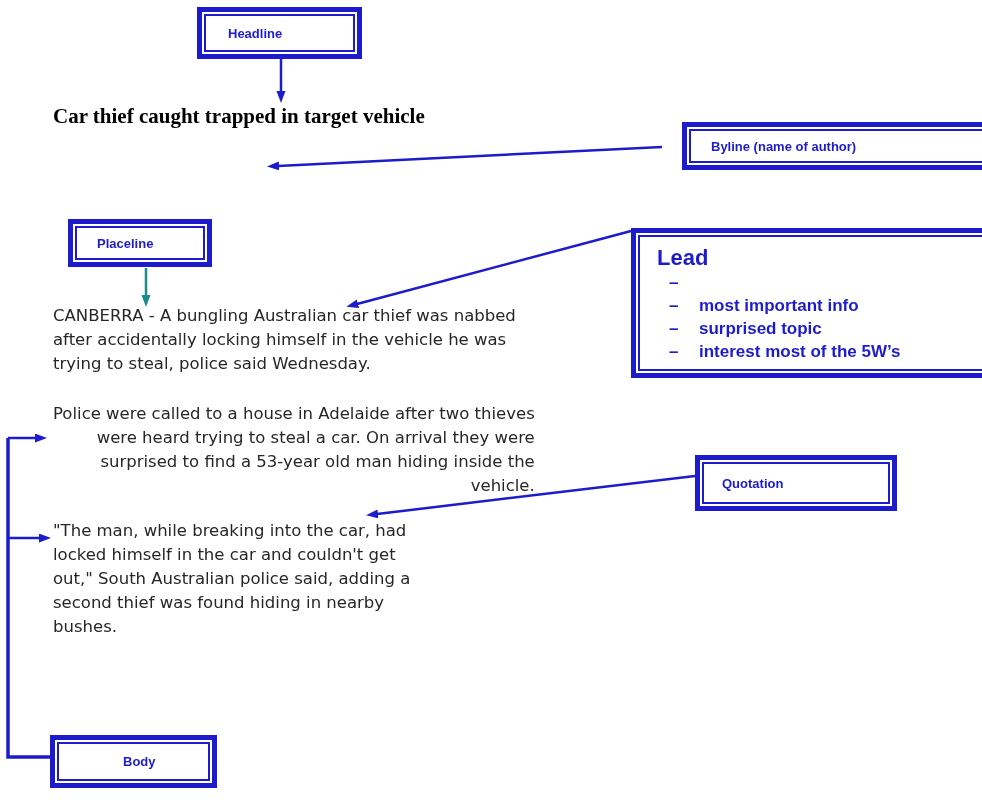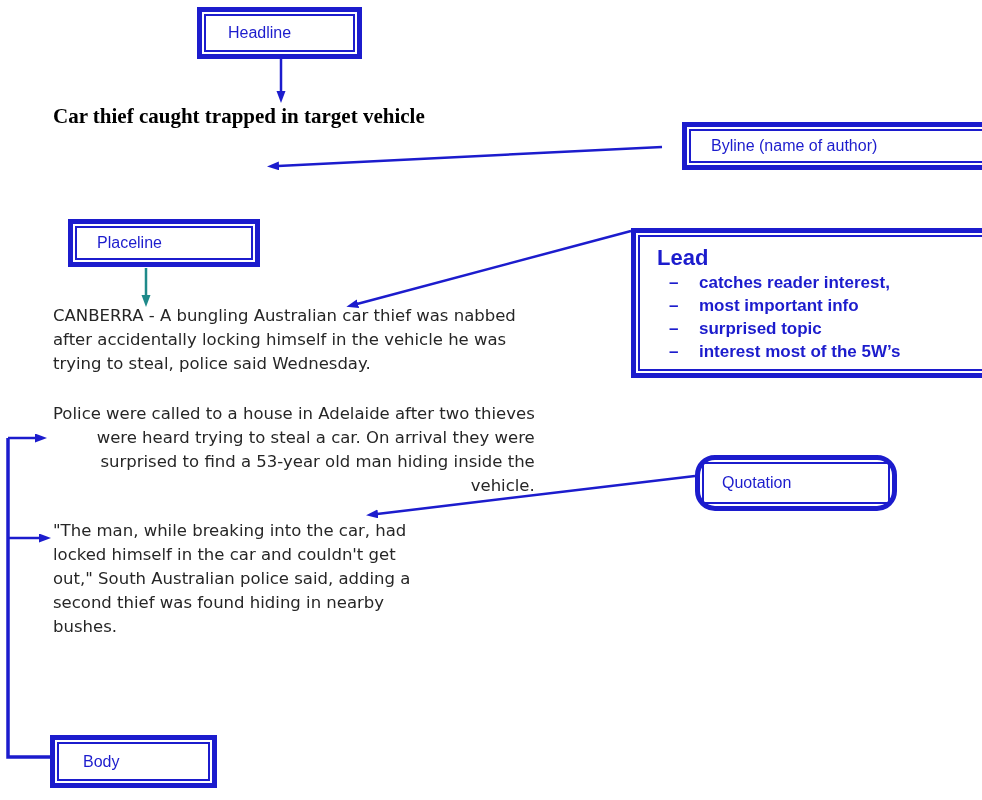--- a/index.html
+++ b/index.html
@@ -24,22 +24,22 @@
   .dbox .inner{
     position:absolute;
     inset:2px;
     border:2px solid var(--blue);
     display:flex;
     align-items:center;
     box-sizing:border-box;
   }
   .boxlabel{
     font-family:"Liberation Sans", sans-serif;
-    font-weight:normal;
-    font-size:16px;
+    font-weight:bold;
+    font-size:13px;
     color:var(--blue);
     white-space:nowrap;
   }
   
   .lead-inner{
     position:absolute;
     inset:2px;
     border:2px solid var(--blue);
     box-sizing:border-box;
     padding:8px 6px 6px 17px;
@@ -136,57 +136,56 @@
         <span class="boxlabel" style="padding-left:22px;">Headline</span>
       </div>
   </div>
 
   <div class="dbox" style="left:662px;top:122px;width:318px;height:48px;margin-left:20px;">
     <div class="inner">
         <span class="boxlabel" style="padding-left:20px;">Byline (name of author)</span>
       </div>
   </div>
 
-  <div class="dbox" style="left:68px;top:219px;width:192px;height:48px;">
+  <div class="dbox" style="left:68px;top:219px;width:144px;height:48px;">
     <div class="inner">
         <span class="boxlabel" style="padding-left:20px;">Placeline</span>
       </div>
   </div>
 
   <div class="dbox" style="left:631px;top:228px;width:412px;height:150px;">
     <div class="lead-inner">
       <div class="lead-title">Lead</div>
       <div class="lead-item">
         <span class="lead-dash">–</span>
-        <span>catches reader interest,</span>
       </div>
       <div class="lead-item">
         <span class="lead-dash">–</span>
         <span>most important info</span>
       </div>
       <div class="lead-item">
         <span class="lead-dash">–</span>
         <span>surprised topic</span>
       </div>
       <div class="lead-item">
         <span class="lead-dash">–</span>
         <span>interest most of the 5W’s</span>
       </div>
     </div>
   </div>
 
-  <div class="dbox" style="left:695px;top:455px;width:202px;height:56px;border-radius:20px;">
+  <div class="dbox" style="left:695px;top:455px;width:202px;height:56px;">
     <div class="inner">
         <span class="boxlabel" style="padding-left:18px;">Quotation</span>
       </div>
   </div>
 
   <div class="dbox" style="left:50px;top:735px;width:167px;height:53px;">
     <div class="inner">
-        <span class="boxlabel" style="padding-left:24px;">Body</span>
+        <span class="boxlabel" style="padding-left:36px;margin-left:28px;">Body</span>
       </div>
   </div>
 
   <div class="article-headline">Car thief caught trapped in target vehicle</div>
 
 
   <div class="para" id="para-lead">CANBERRA - A bungling Australian car thief was nabbed
 after accidentally locking himself in the vehicle he was
 trying to steal, police said Wednesday.</div>
 

